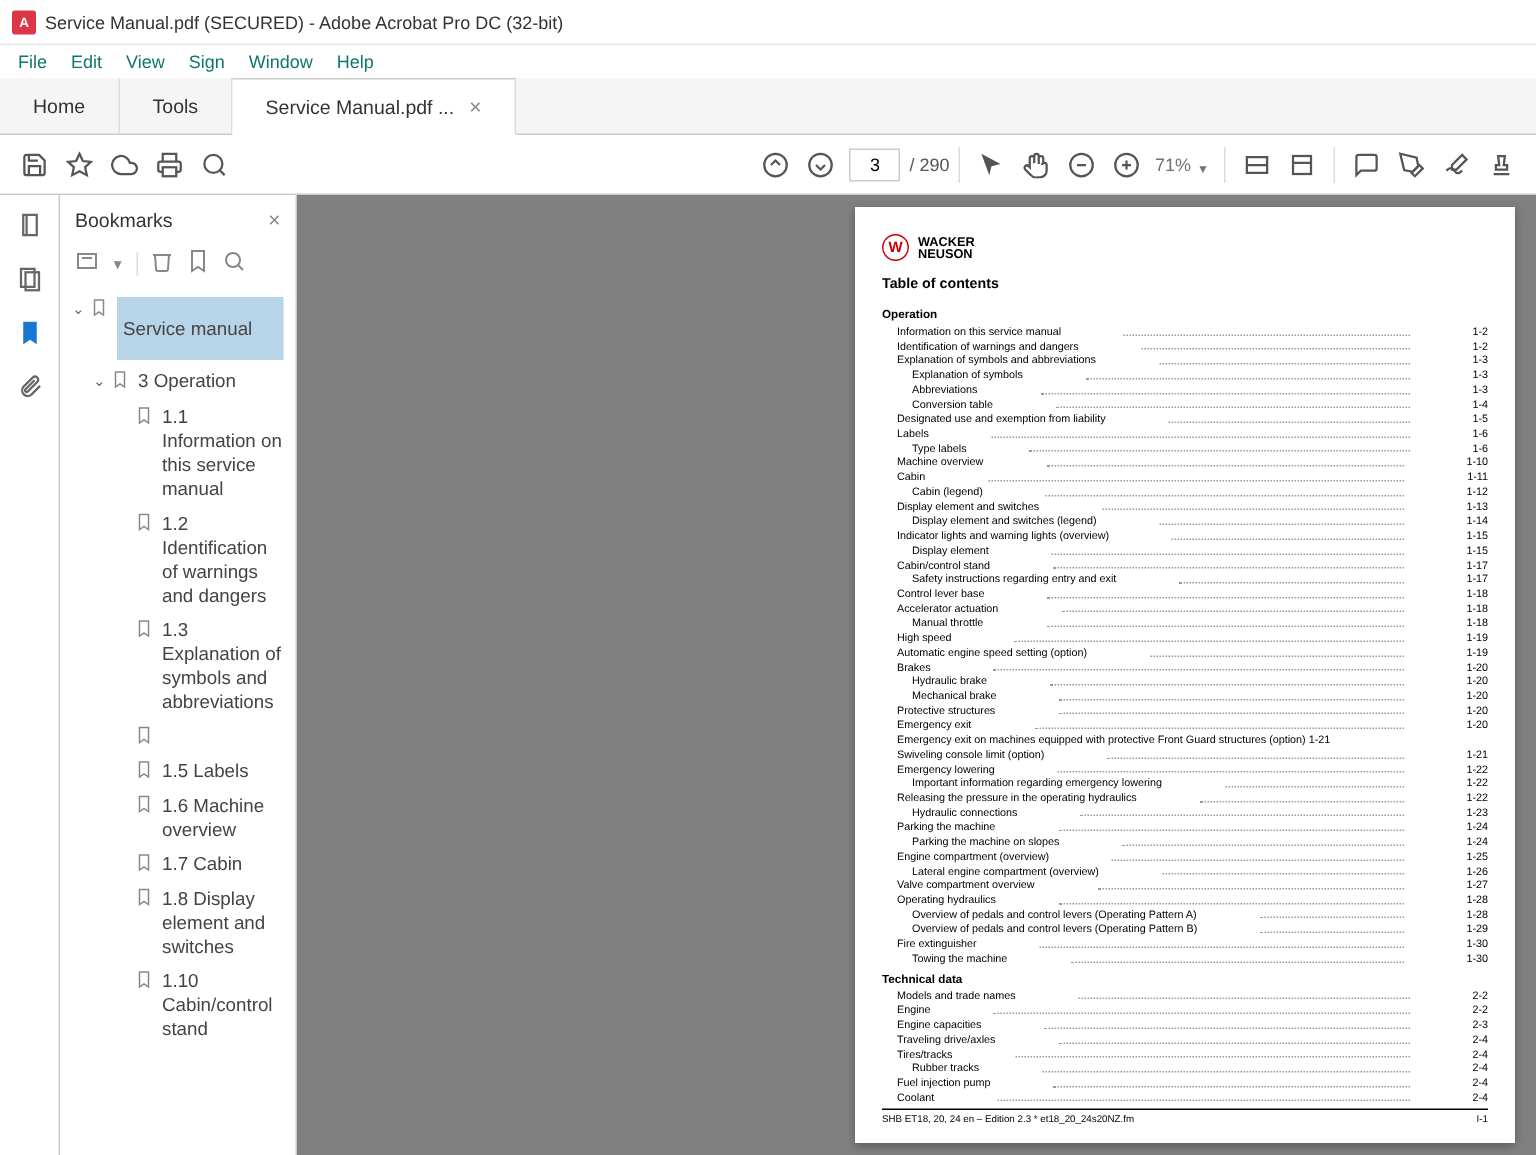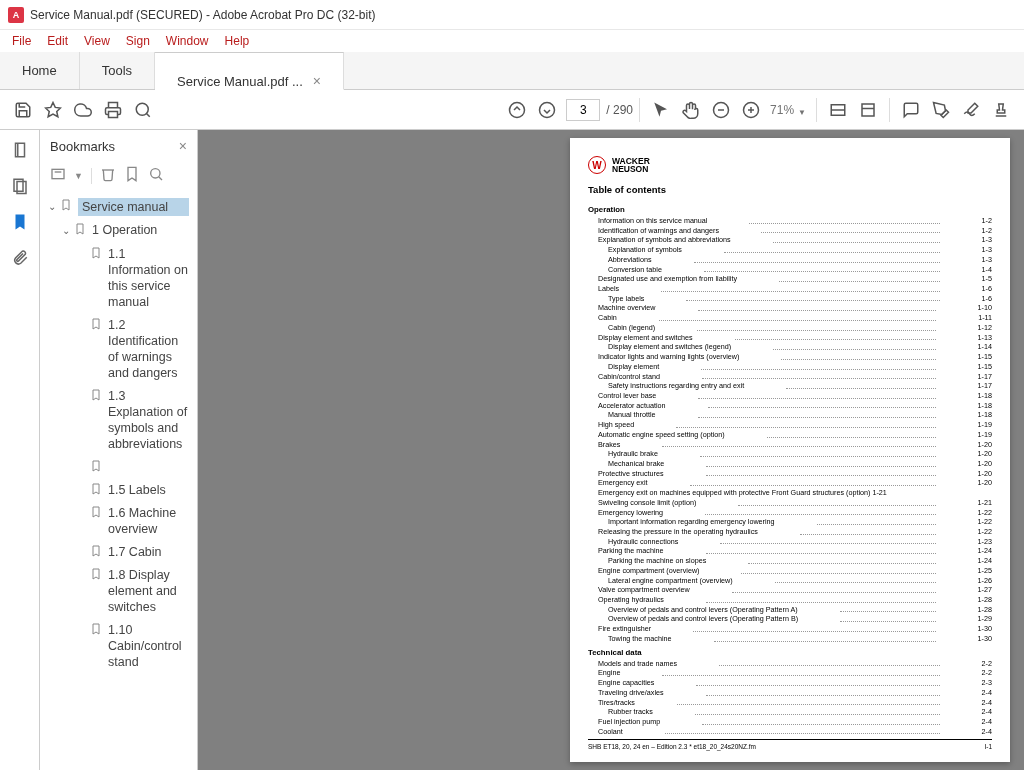--- a/index.html
+++ b/index.html
@@ -1,24 +1,24 @@
 <!DOCTYPE html>
 <html><head>
 <meta charset="utf-8">
 <style>
 * { box-sizing: border-box; margin: 0; padding: 0; }
 body { font-family: "Segoe UI", Arial, sans-serif; font-size: 12px; background: #fff; width: 1024px; height: 770px; overflow: hidden; position: relative; }
 .titlebar { height: 30px; display: flex; align-items: center; padding: 0 8px; background: #fff; border-bottom: 1px solid #e8e8e8; }
 .titlebar .pdf-icon { width: 16px; height: 16px; background: #dc3545; border-radius: 2px; margin-right: 6px; display: flex; align-items: center; justify-content: center; color: #fff; font-size: 9px; font-weight: bold; }
 .titlebar .title { font-size: 12px; color: #333; }
-.menubar { height: 22px; display: flex; align-items: center; padding: 0 4px; background: #fff; font-size: 12px; color: #b91c1c; }
+.menubar { height: 22px; display: flex; align-items: center; padding: 0 4px; background: #fff; font-size: 12px; color: #0f766e; }
 .menubar span { padding: 2px 8px; cursor: default; }
 .tabbar { height: 38px; background: #f5f5f5; border-bottom: 1px solid #ccc; display: flex; align-items: stretch; }
 .tabbar .tab { padding: 0 22px; display: flex; align-items: center; font-size: 13px; color: #333; border-right: 1px solid #ddd; cursor: default; }
-.tabbar .tab.active { background: #fff; border-top: 1px solid #ccc; border-bottom: 1px solid #fff; margin-bottom: -1px; align-items: flex-end; }
+.tabbar .tab.active { background: #fff; border-top: 1px solid #ccc; border-bottom: 1px solid #fff; margin-bottom: -1px; }
 .tabbar .tab .close-x { margin-left: 10px; color: #888; font-size: 14px; }
 .toolbar { height: 40px; background: #fff; border-bottom: 1px solid #ccc; display: flex; align-items: center; padding: 0 8px; }
 .toolbar .tbtn { width: 30px; height: 30px; display: flex; align-items: center; justify-content: center; color: #555; cursor: default; }
 .toolbar .tbtn svg { width: 18px; height: 18px; }
 .toolbar .sep { width: 1px; height: 24px; background: #ddd; margin: 0 6px; }
 .toolbar .pagenum { border: 1px solid #ccc; width: 34px; height: 22px; text-align: center; font-size: 12px; margin: 0 4px; }
 .toolbar .pagecount { font-size: 12px; color: #555; margin-left: 2px; }
 .toolbar .zoom { font-size: 12px; color: #737373; margin: 0 4px; display: flex; align-items: flex-end; }
 .toolbar .spacer { flex: 1; }
 .main { position: absolute; top: 130px; bottom: 0; left: 0; right: 0; display: flex; }
@@ -29,21 +29,21 @@
 .bookmarks { width: 158px; border-right: 1px solid #ccc; background: #fff; display: flex; flex-direction: column; }
 .bookmarks .bm-head { display: flex; align-items: center; justify-content: space-between; padding: 8px 10px; font-size: 13px; color: #333; }
 .bookmarks .bm-head .close-x { color: #888; cursor: default; font-size: 14px; }
 .bookmarks .bm-tools { display: flex; align-items: center; gap: 8px; padding: 4px 10px 8px; color: #888; }
 .bookmarks .bm-tools svg { width: 16px; height: 16px; }
 .bookmarks .bm-tree { flex: 1; overflow-y: auto; overflow-x: hidden; padding: 2px 4px 10px 4px; font-size: 12.5px; color: #444; }
 .bm-item { display: flex; align-items: flex-start; padding: 3px 4px; line-height: 1.3; }
 .bm-item .arrow { width: 12px; color: #666; font-size: 10px; flex-shrink: 0; margin-top: 2px; }
 .bm-item .bm-icon { width: 14px; flex-shrink: 0; margin-right: 4px; margin-top: 1px; color: #888; }
 .bm-item .bm-text { flex: 1; word-wrap: break-word; }
-.bm-item.root .bm-text { background: #b8d4e8; padding: 1px 4px; }
+.bm-item.root .bm-text { background: #b8d4e8; padding: 13px 4px; }
 .bm-item.l1 { padding-left: 18px; }
 .bm-item.l2 { padding-left: 34px; }
 .docarea { flex: 1; background: #808080; position: relative; overflow: hidden; display: flex; justify-content: center; }
 .page { position: absolute; top: 8px; right: 14px; width: 440px; bottom: 8px; background: #fff; box-shadow: 0 2px 6px rgba(0,0,0,0.3); padding: 18px 18px 12px; font-size: 7.2px; color: #000; }
 .page .logo { display: flex; align-items: center; gap: 6px; margin-bottom: 10px; }
 .page .logo .circ { width: 18px; height: 18px; border: 1.5px solid #c00; border-radius: 50%; display: flex; align-items: center; justify-content: center; color: #c00; font-weight: bold; font-size: 10px; }
 .page .logo .brand { font-weight: bold; font-size: 8.5px; line-height: 1; }
 .page h2 { font-size: 9.5px; margin: 6px 0 10px; }
 .page .section-title { font-weight: bold; font-size: 7.8px; margin: 4px 0 2px; }
 .tocline { display: flex; white-space: nowrap; line-height: 1.35; gap: 40px; }
@@ -248,21 +248,21 @@
           <span class="bm-icon"><svg viewBox="0 0 24 24" width="12" height="12" fill="none" stroke="currentColor" stroke-width="2">
               <path d="M6 2h12v20l-6-4-6 4z"></path>
             </svg></span>
           <span class="bm-text">Service manual</span>
         </div>
         <div class="bm-item l1">
           <span class="arrow">⌄</span>
           <span class="bm-icon"><svg viewBox="0 0 24 24" width="12" height="12" fill="none" stroke="currentColor" stroke-width="2">
               <path d="M6 2h12v20l-6-4-6 4z"></path>
             </svg></span>
-          <span class="bm-text">1 Operation</span>
+          <span class="bm-text">3 Operation</span>
         </div>
         <div class="bm-item l2">
           <span class="arrow"></span>
           <span class="bm-icon"><svg viewBox="0 0 24 24" width="12" height="12" fill="none" stroke="currentColor" stroke-width="2">
               <path d="M6 2h12v20l-6-4-6 4z"></path>
             </svg></span>
           <span class="bm-text">1.1 Information on this service manual</span>
         </div>
         <div class="bm-item l2">
           <span class="arrow"></span>

